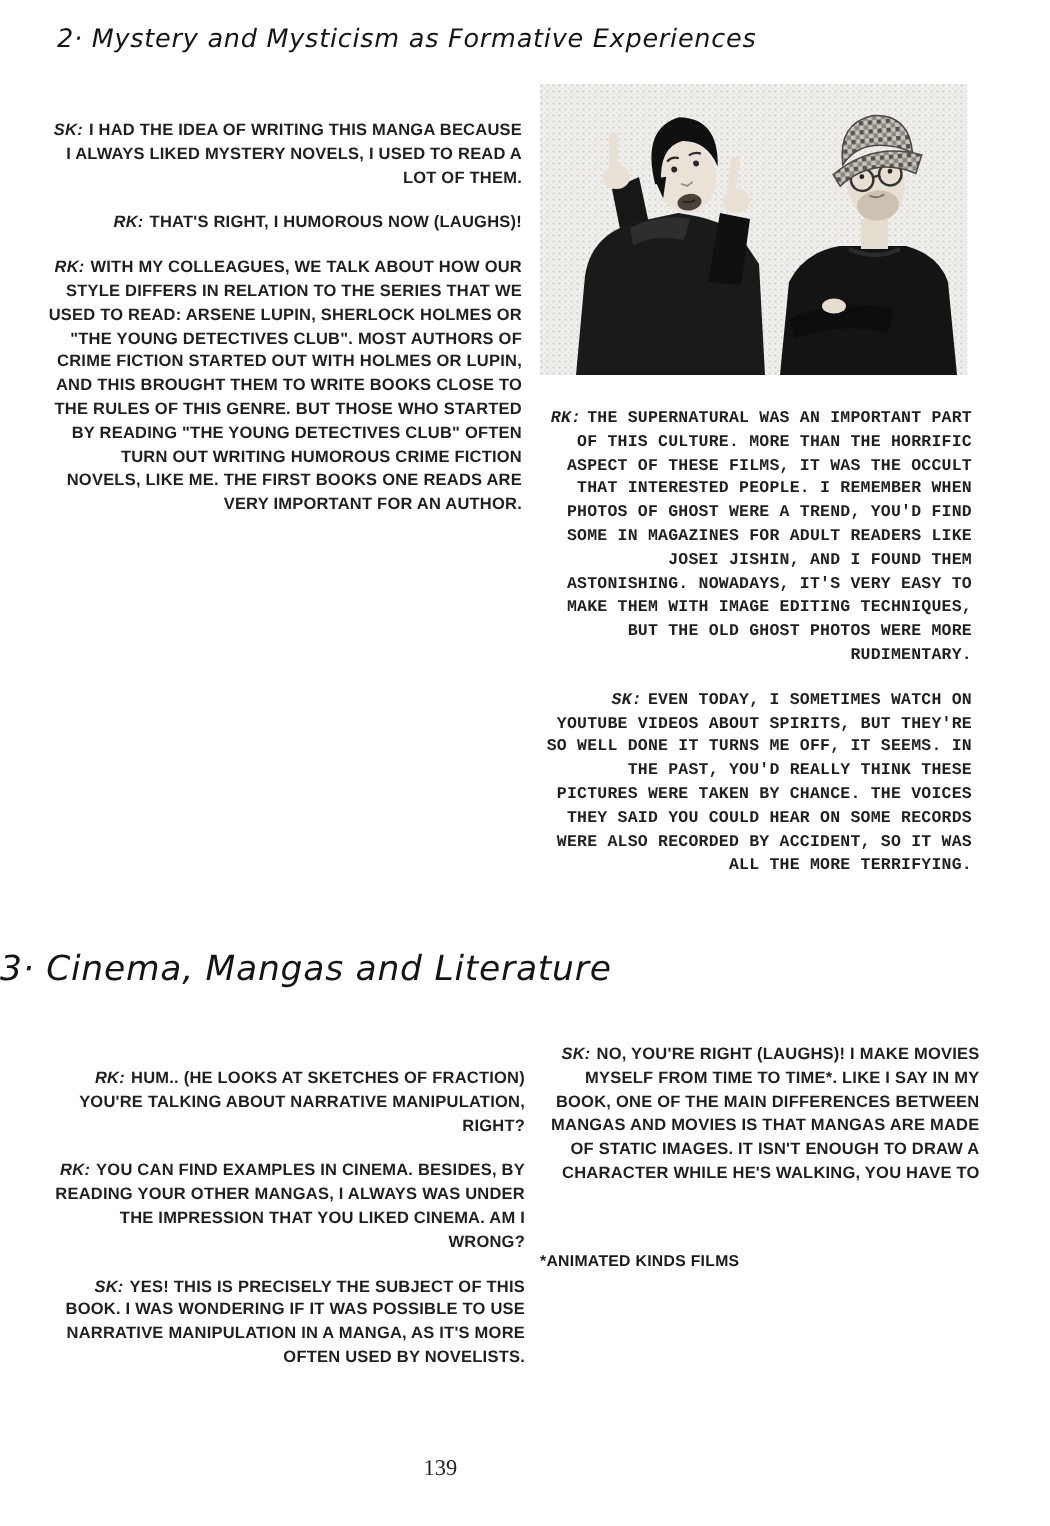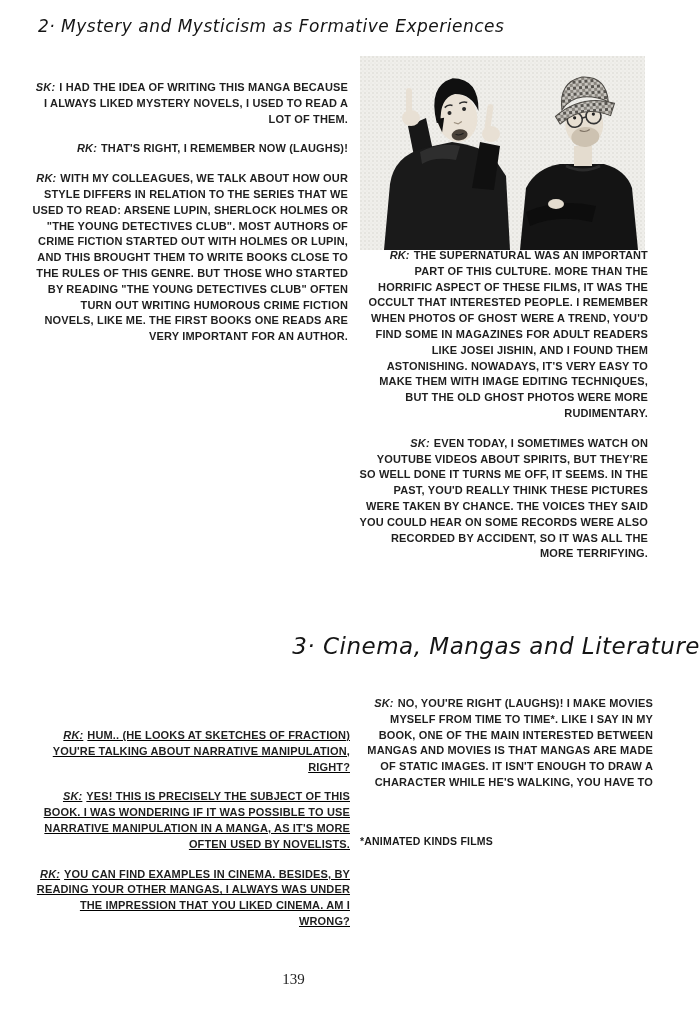--- a/index.html
+++ b/index.html
@@ -14,25 +14,25 @@
   .heading {
     position: absolute;
     font-family: "DejaVu Sans", sans-serif;
     font-style: italic;
     font-weight: 500;
     color: #151515;
     white-space: nowrap;
     letter-spacing: 0.5px;
   }
   #s2-title { left: 38px; top: 16px; font-size: 17px; }
-  #s3-title { left: 0; top: 633px; width: 700px; text-align: right; font-size: 23px; }
+  #s3-title { left: 0; top: 633px; width: 700px; text-align: left; font-size: 23px; }
   .col { position: absolute; }
   #s2-left  { left: 30px;  top: 80px;  width: 318px; }
-  #s2-right { left: 358px; top: 248px; width: 290px; }
-  #s3-left  { left: 30px;  top: 728px; width: 320px; text-decoration: underline; }
+  #s2-right { left: 358px; top: 272px; width: 290px; font-family: Liberation Mono, monospace; }
+  #s3-left  { left: 30px;  top: 712px; width: 320px; }
   #s3-right { left: 358px; top: 696px; width: 295px; }
   .para {
     margin: 0 0 14px 0;
     font-size: 11px;
     line-height: 15.8px;
     font-weight: 700;
     color: #1f1f1f;
     letter-spacing: 0.15px;
     text-align: right;
   }
@@ -124,38 +124,38 @@
           <path d="M219,74 Q224,77 229,74" stroke="#7e7264" stroke-width="1.2" fill="none"></path>
           <path d="M203,52 Q202,24 226,21 Q250,22 250,48 Q238,41 225,41 Q212,41 203,52 Z" fill="url(#hat)" stroke="#4c4944" stroke-width="1"></path>
           <path d="M196,58 Q224,38 256,50 L251,62 Q224,48 200,66 Z" fill="url(#hat)" stroke="#4c4944" stroke-width="1"></path>
         </g>
       </g>
     </svg>
   </div>
 
   <div id="s2-left" class="col">
     <p class="para"><span class="spk">SK:</span><span>I HAD THE IDEA OF WRITING THIS MANGA BECAUSE I ALWAYS LIKED MYSTERY NOVELS, I USED TO READ A LOT OF THEM.</span></p>
-    <p class="para"><span class="spk">RK:</span><span>THAT'S RIGHT, I REMEMBER NOW (LAUGHS)!</span></p>
+    <p class="para"><span class="spk">RK:</span><span>THAT'S RIGHT, I HUMOROUS NOW (LAUGHS)!</span></p>
     <p class="para"><span class="spk">RK:</span><span>WITH MY COLLEAGUES, WE TALK ABOUT HOW OUR STYLE DIFFERS IN RELATION TO THE SERIES THAT WE USED TO READ: ARSENE LUPIN, SHERLOCK HOLMES OR "THE YOUNG DETECTIVES CLUB". MOST AUTHORS OF CRIME FICTION STARTED OUT WITH HOLMES OR LUPIN, AND THIS BROUGHT THEM TO WRITE BOOKS CLOSE TO THE RULES OF THIS GENRE. BUT THOSE WHO STARTED BY READING "THE YOUNG DETECTIVES CLUB" OFTEN TURN OUT WRITING HUMOROUS CRIME FICTION NOVELS, LIKE ME. THE FIRST BOOKS ONE READS ARE VERY IMPORTANT FOR AN AUTHOR.</span></p>
   </div>
 
   <div id="s2-right" class="col">
     <p class="para"><span class="spk">RK:</span><span>THE SUPERNATURAL WAS AN IMPORTANT PART OF THIS CULTURE. MORE THAN THE HORRIFIC ASPECT OF THESE FILMS, IT WAS THE OCCULT THAT INTERESTED PEOPLE. I REMEMBER WHEN PHOTOS OF GHOST WERE A TREND, YOU'D FIND SOME IN MAGAZINES FOR ADULT READERS LIKE JOSEI JISHIN, AND I FOUND THEM ASTONISHING. NOWADAYS, IT'S VERY EASY TO MAKE THEM WITH IMAGE EDITING TECHNIQUES, BUT THE OLD GHOST PHOTOS WERE MORE RUDIMENTARY.</span></p>
     <p class="para"><span class="spk">SK:</span><span>EVEN TODAY, I SOMETIMES WATCH ON YOUTUBE VIDEOS ABOUT SPIRITS, BUT THEY'RE SO WELL DONE IT TURNS ME OFF, IT SEEMS. IN THE PAST, YOU'D REALLY THINK THESE PICTURES WERE TAKEN BY CHANCE. THE VOICES THEY SAID YOU COULD HEAR ON SOME RECORDS WERE ALSO RECORDED BY ACCIDENT, SO IT WAS ALL THE MORE TERRIFYING.</span></p>
   </div>
 
   <div id="s3-title" class="heading">3· Cinema, Mangas and Literature</div>
 
   <div id="s3-left" class="col">
     <p class="para"><span class="spk">RK:</span><span>HUM.. (HE LOOKS AT SKETCHES OF FRACTION) YOU'RE TALKING ABOUT NARRATIVE MANIPULATION, RIGHT?</span></p>
+    <p class="para"><span class="spk">RK:</span><span>YOU CAN FIND EXAMPLES IN CINEMA. BESIDES, BY READING YOUR OTHER MANGAS, I ALWAYS WAS UNDER THE IMPRESSION THAT YOU LIKED CINEMA. AM I WRONG?</span></p>
     <p class="para"><span class="spk">SK:</span><span>YES! THIS IS PRECISELY THE SUBJECT OF THIS BOOK. I WAS WONDERING IF IT WAS POSSIBLE TO USE NARRATIVE MANIPULATION IN A MANGA, AS IT'S MORE OFTEN USED BY NOVELISTS.</span></p>
-    <p class="para"><span class="spk">RK:</span><span>YOU CAN FIND EXAMPLES IN CINEMA. BESIDES, BY READING YOUR OTHER MANGAS, I ALWAYS WAS UNDER THE IMPRESSION THAT YOU LIKED CINEMA. AM I WRONG?</span></p>
   </div>
 
   <div id="s3-right" class="col">
-    <p class="para"><span class="spk">SK:</span><span>NO, YOU'RE RIGHT (LAUGHS)! I MAKE MOVIES MYSELF FROM TIME TO TIME*. LIKE I SAY IN MY BOOK, ONE OF THE MAIN INTERESTED BETWEEN MANGAS AND MOVIES IS THAT MANGAS ARE MADE OF STATIC IMAGES. IT ISN'T ENOUGH TO DRAW A CHARACTER WHILE HE'S WALKING, YOU HAVE TO</span></p>
+    <p class="para"><span class="spk">SK:</span><span>NO, YOU'RE RIGHT (LAUGHS)! I MAKE MOVIES MYSELF FROM TIME TO TIME*. LIKE I SAY IN MY BOOK, ONE OF THE MAIN DIFFERENCES BETWEEN MANGAS AND MOVIES IS THAT MANGAS ARE MADE OF STATIC IMAGES. IT ISN'T ENOUGH TO DRAW A CHARACTER WHILE HE'S WALKING, YOU HAVE TO</span></p>
   </div>
 
   <div id="footnote">*ANIMATED KINDS FILMS</div>
 
   <div id="page-number">139</div>
 
 </div>
 
 </body></html>

